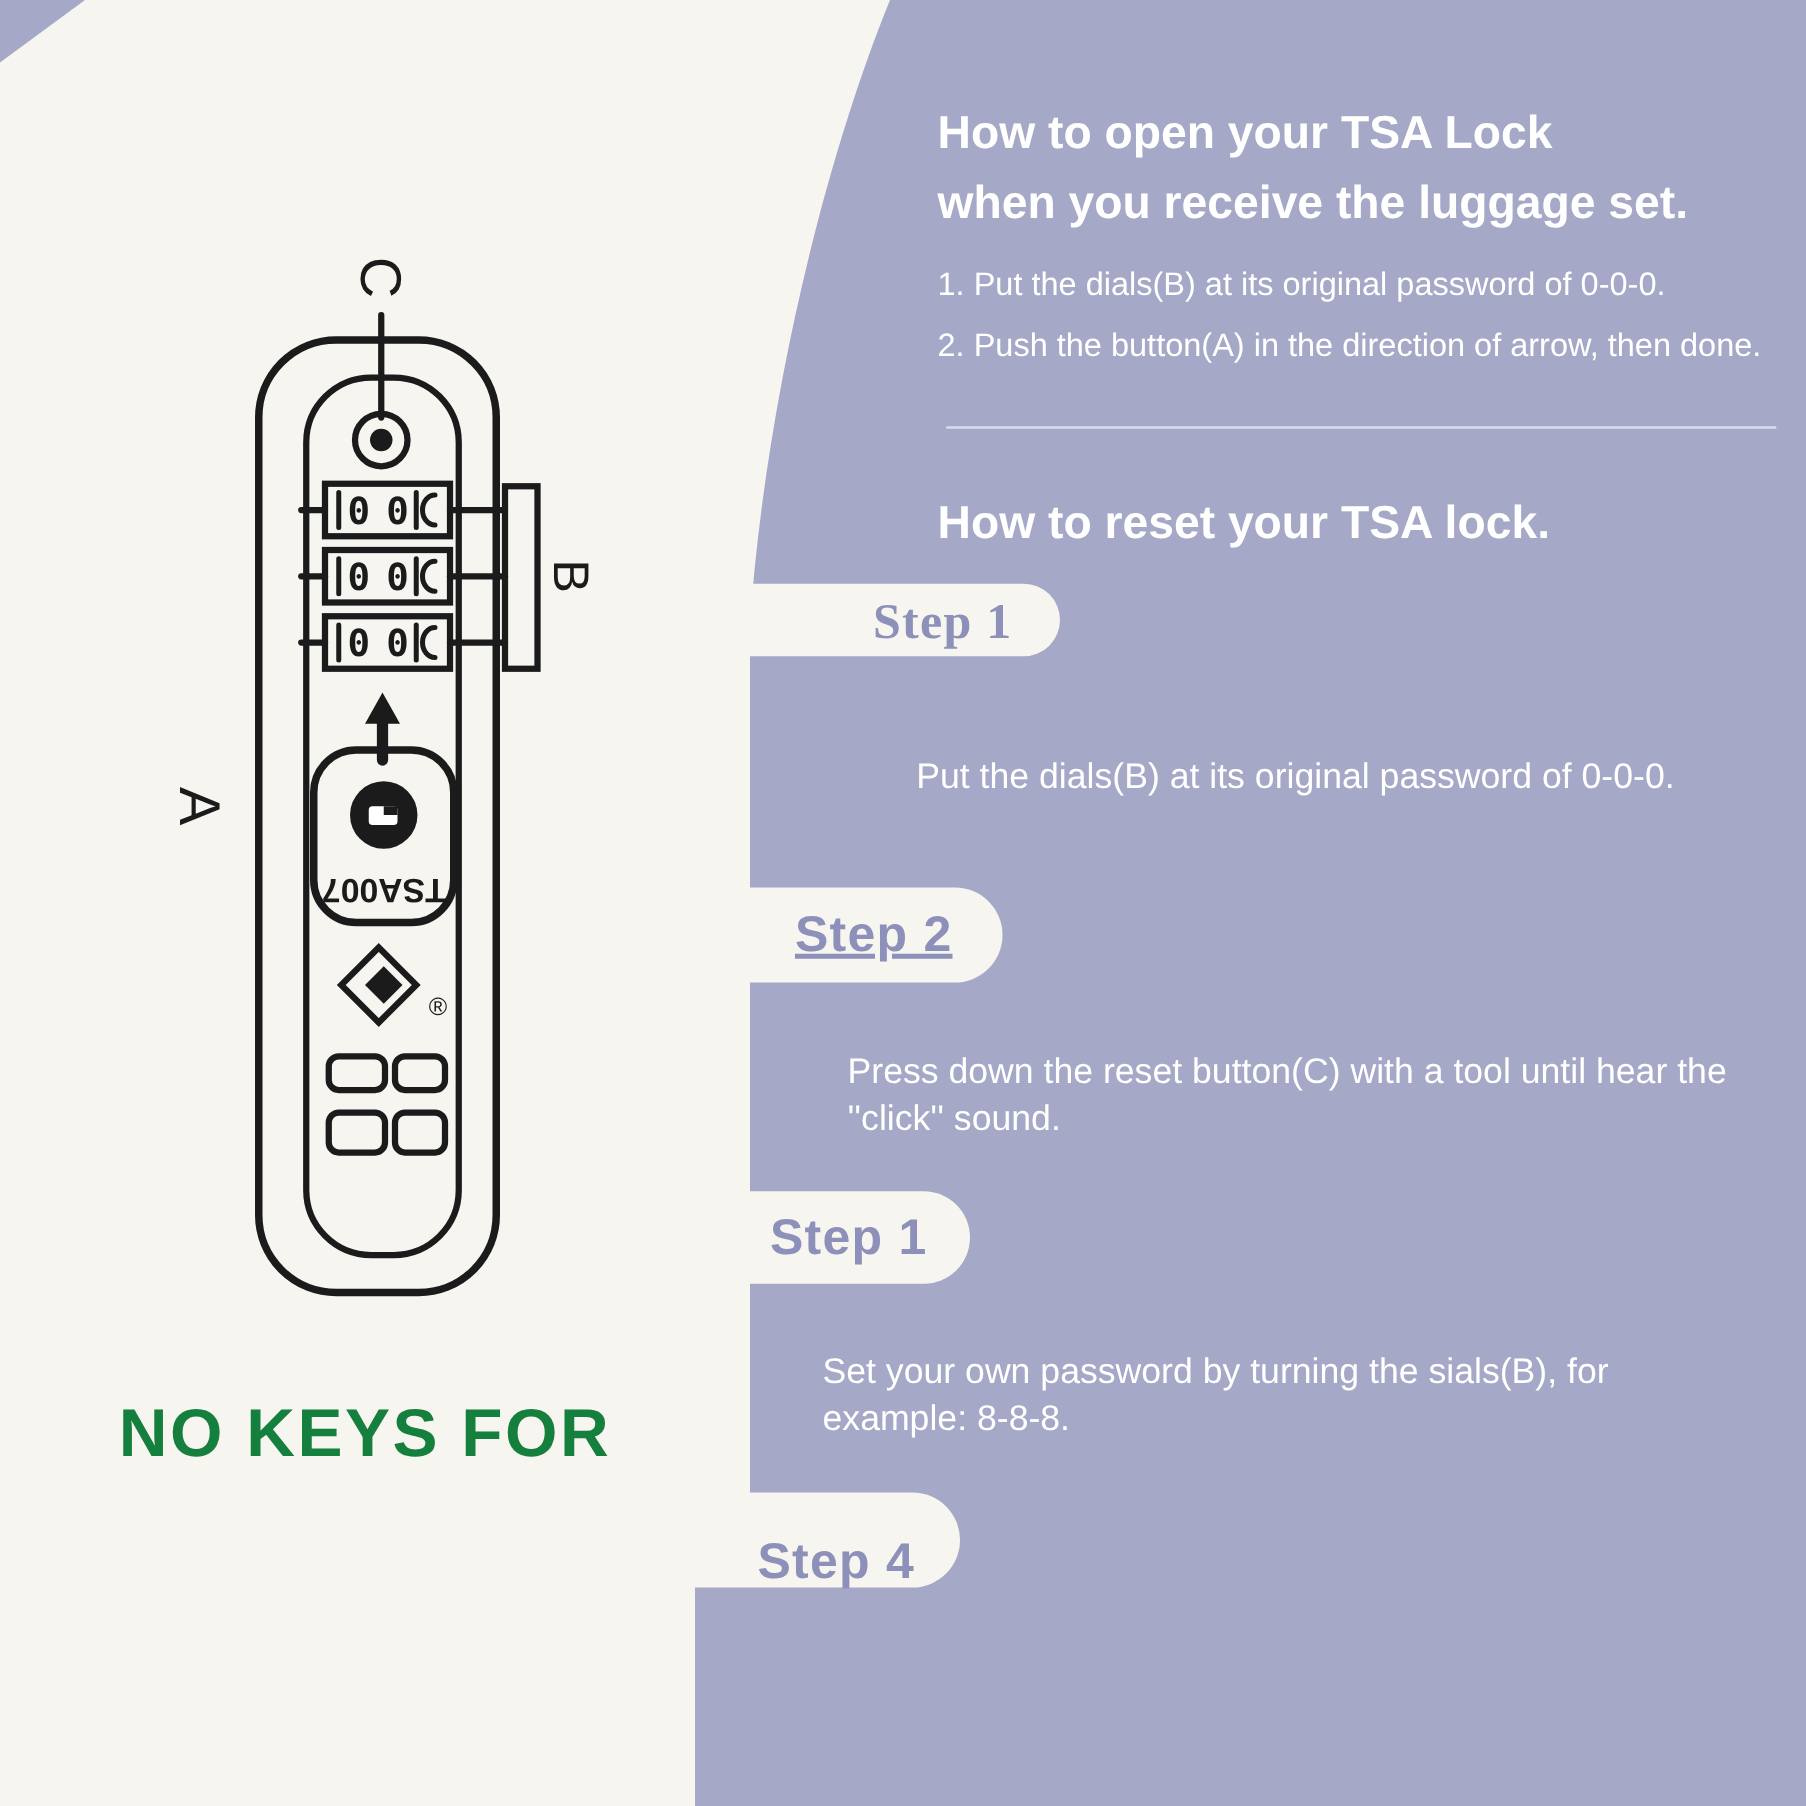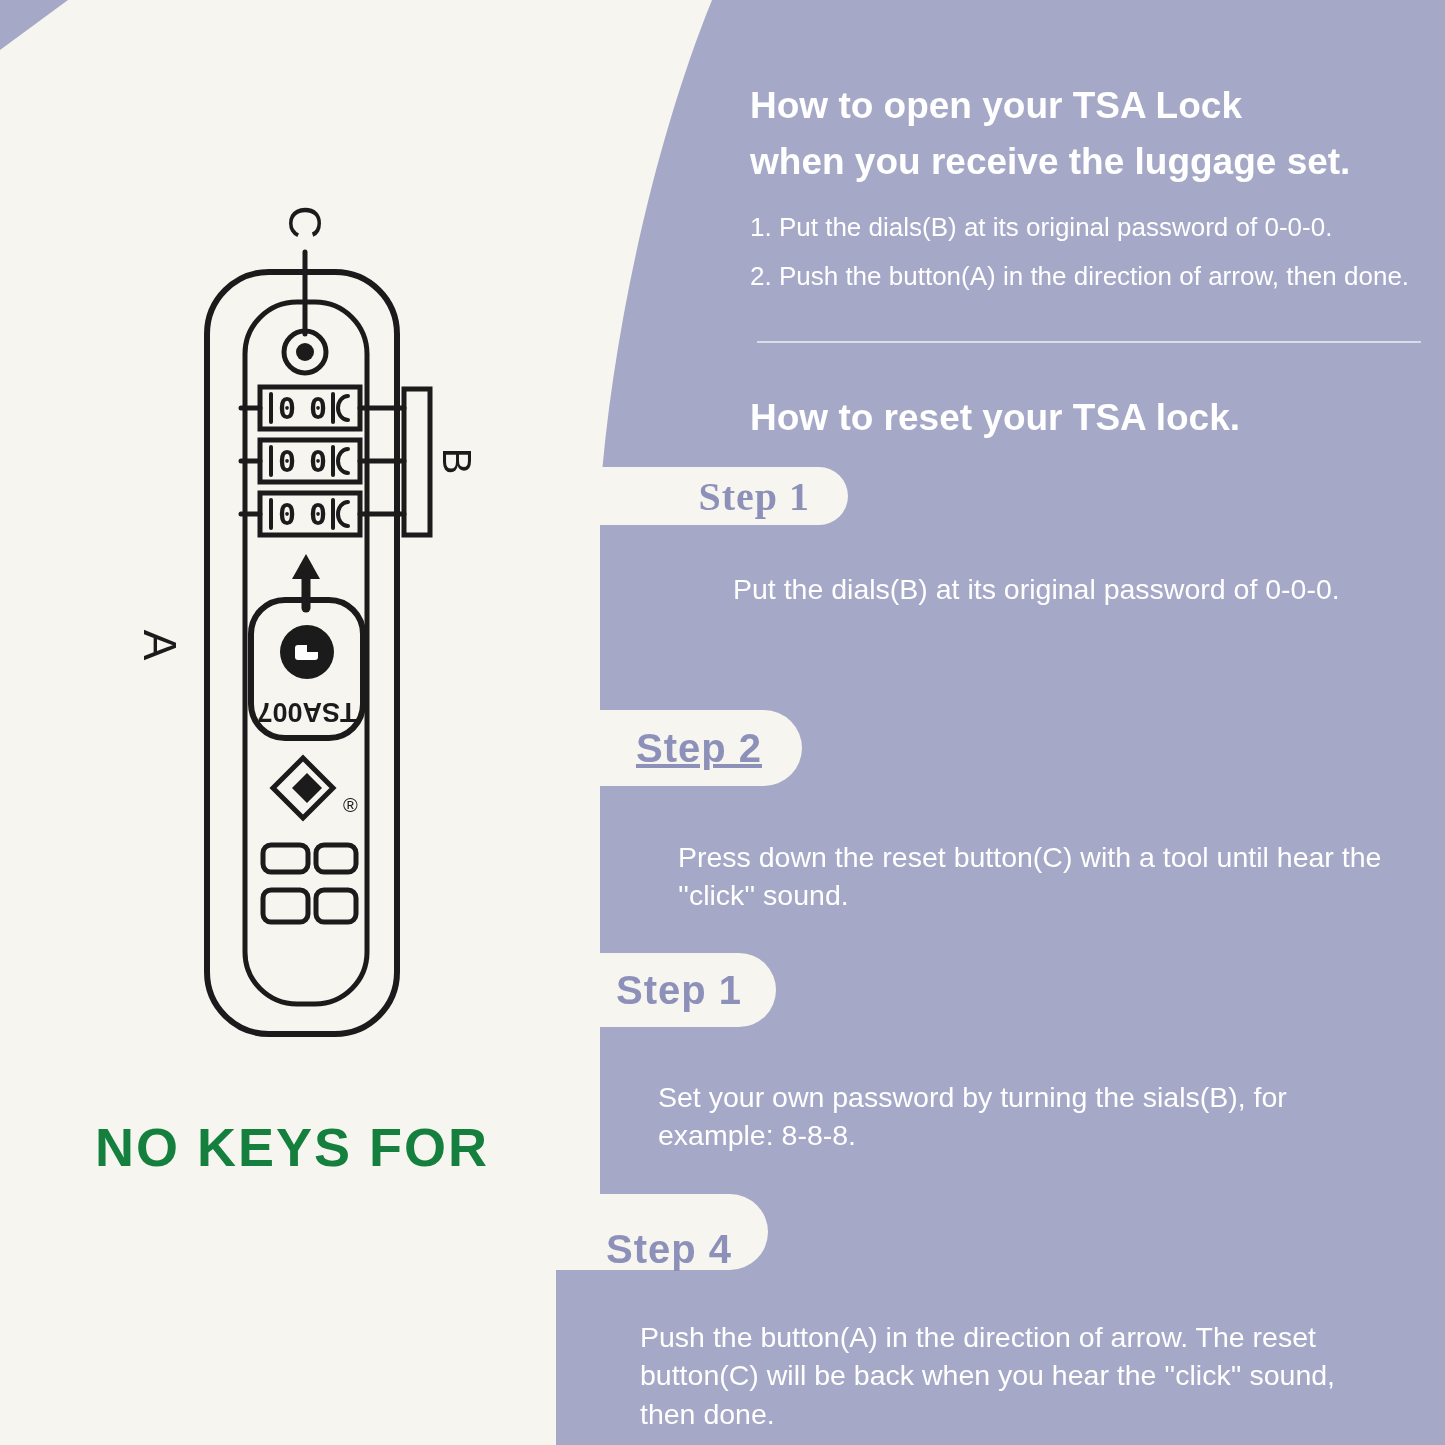--- a/index.html
+++ b/index.html
@@ -162,22 +162,21 @@
   <div class="abs pill" style="left:496px; top:710px; width:306px; height:76px;text-decoration:underline;">
     <span style="margin-right:40px;">Step 2</span>
   </div>
   <div class="abs pill" style="left:476px; top:953px; width:300px; height:74px;">
     <span style="margin-right:34px;">Step 1</span>
   </div>
   <div class="abs pill" style="left:466px; top:1194px; width:302px; height:76px;">
     <span style="margin-right:36px;margin-top:35px;">Step 4</span>
   </div>
 
-  <div class="abs steptext" style="left:733px; top:570px; width:690px;">Put the dials(B) at its original password of 0-0-0.</div>
+  <div class="abs steptext" style="left:733px; top:602px; width:690px;">Put the dials(B) at its original password of 0-0-0.</div>
   <div class="abs steptext" style="left:678px; top:838px; width:724px;">Press down the reset button(C) with a tool until hear the ''click'' sound.</div>
   <div class="abs steptext" style="left:658px; top:1078px; width:700px;">Set your own password by turning the sials(B), for example: 8-8-8.</div>
-  <div class="abs steptext" style="left:640px; top:1318px; width:748px;">Push the button(A) in the direction of arrow. The reset button(C) will be back when you hear the ''click'' sound, then done.</div>
 
   <div class="abs nokeys" style="left:95px; top:1112px;">
     <div>NO KEYS FOR</div>
   </div>
 
 </div>
 
 </body></html>

